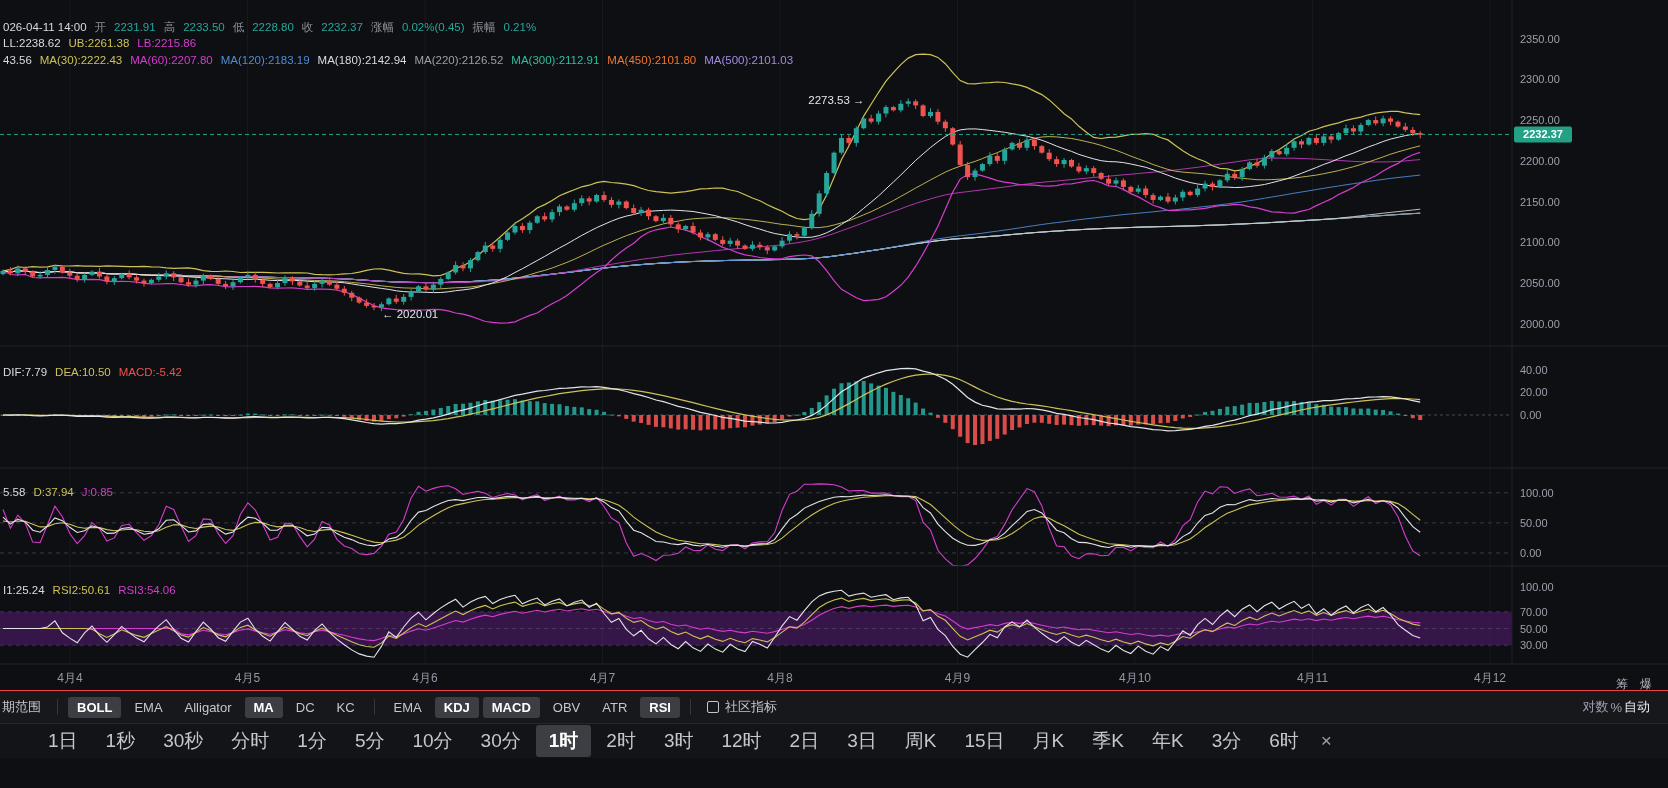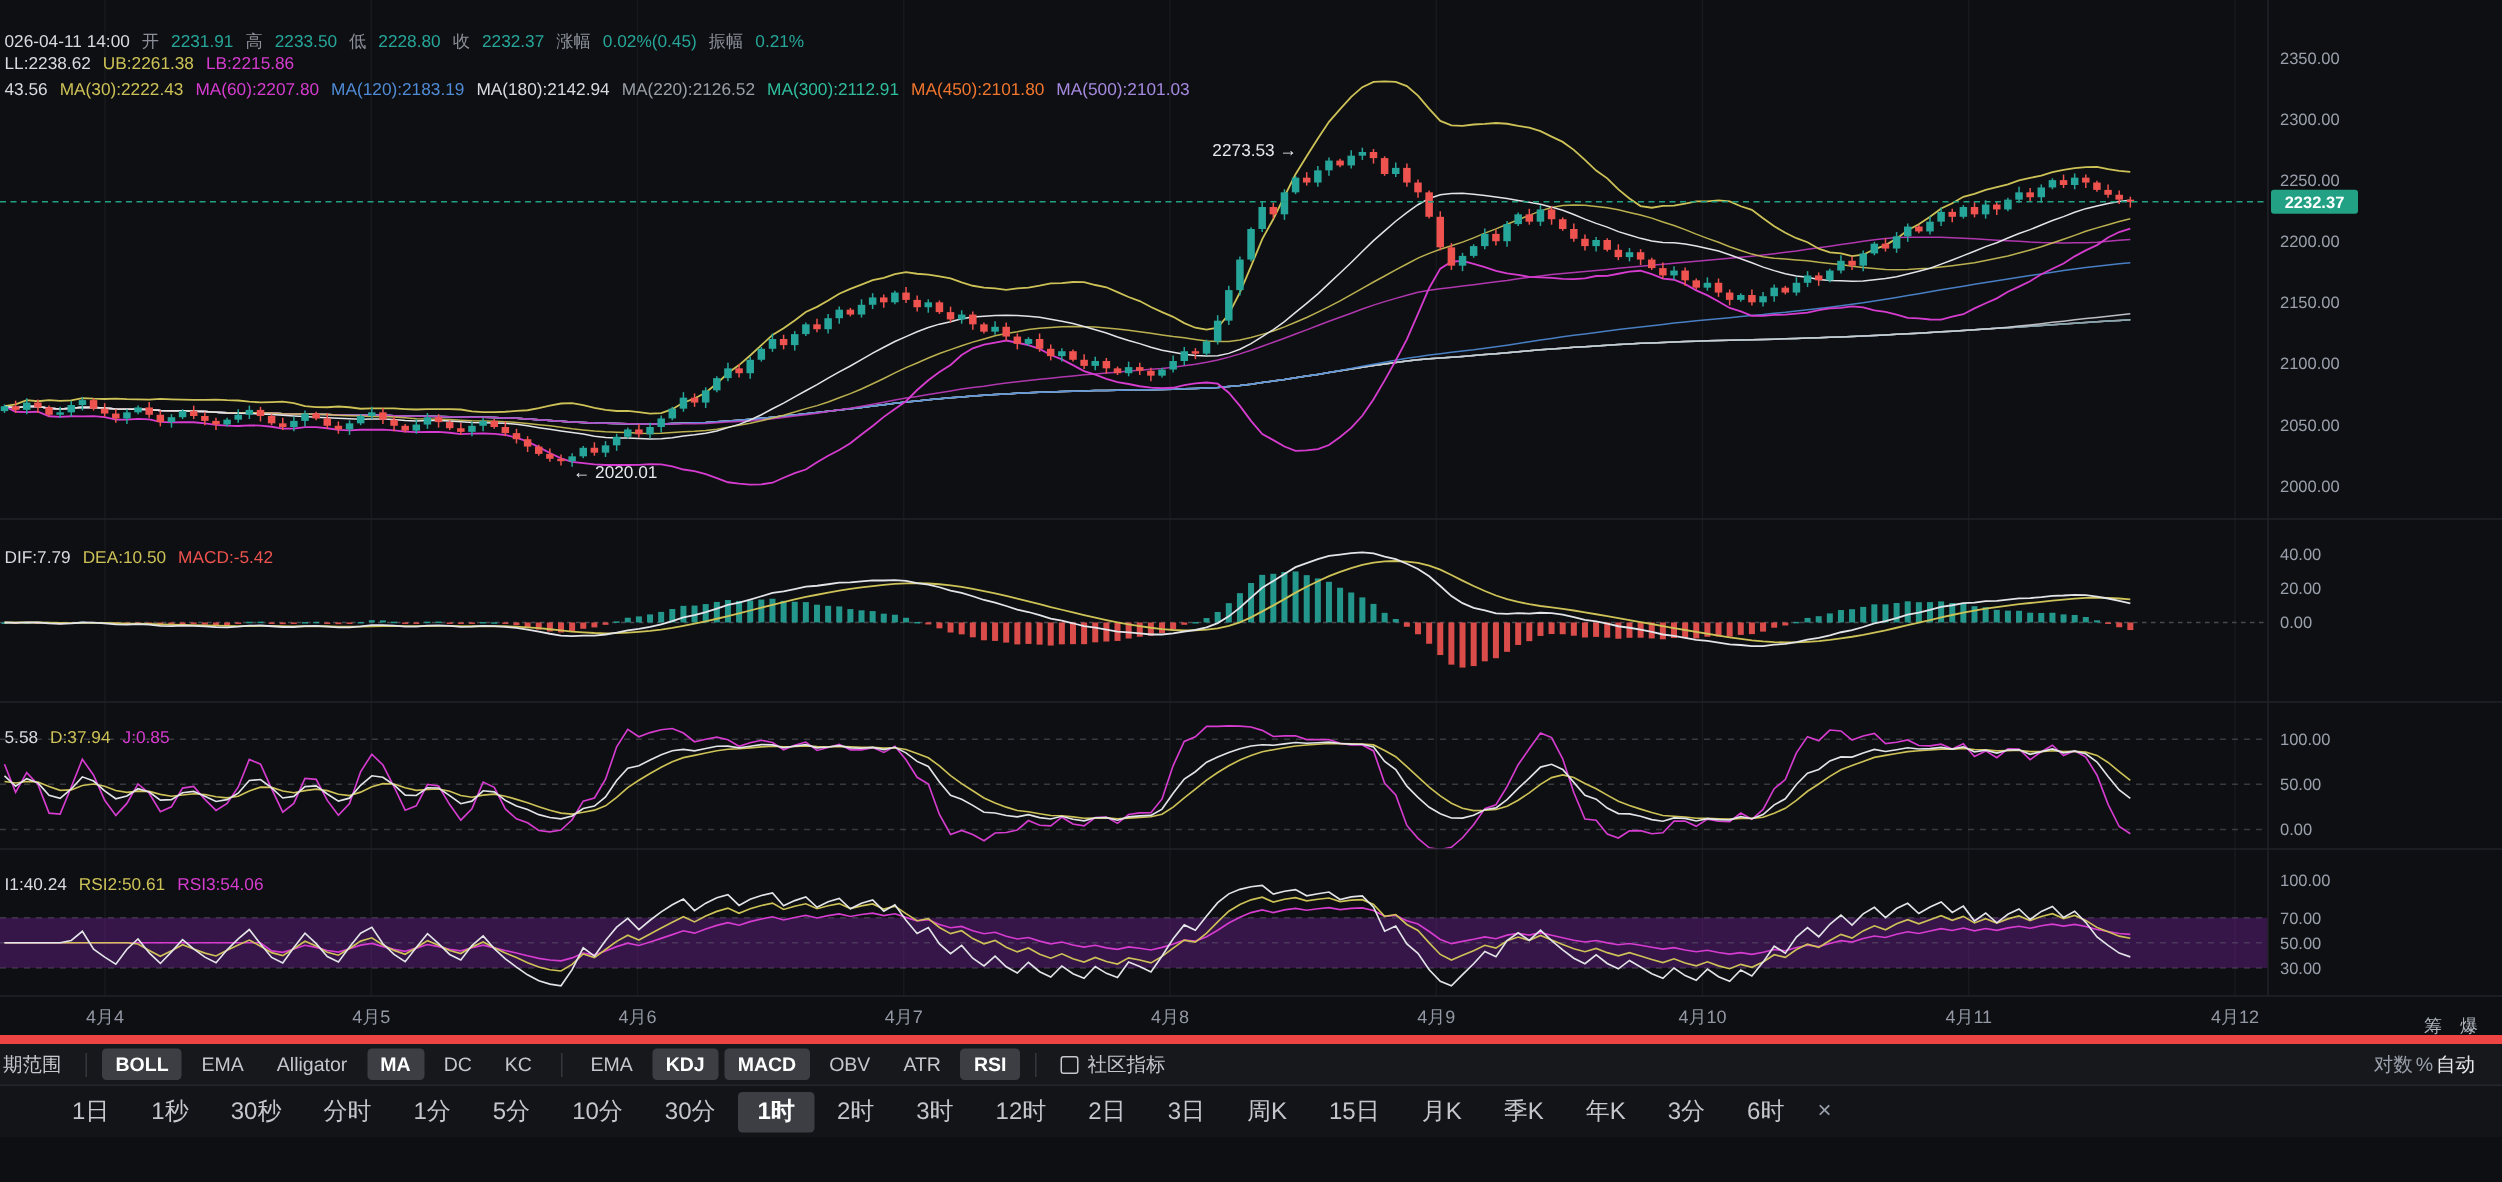--- a/index.html
+++ b/index.html
@@ -3,37 +3,37 @@
 <meta charset="utf-8">
 <style>
   html,body{margin:0;padding:0;background:#0e0f12;}
   body{width:1668px;height:788px;overflow:hidden;font-family:"Liberation Sans","DejaVu Sans",sans-serif;}
   .app{position:relative;width:1668px;height:788px;background:#0e0f12;}
   #chart{position:absolute;top:0;left:0;}
   #overlays{position:absolute;top:16px;left:0;width:1668px;height:690px;pointer-events:none;}
   #overlays .iline{position:absolute;left:3px;white-space:nowrap;font-size:11.5px;letter-spacing:0;}
   #overlays .iline span{margin-right:8px;}
   .toolbar{position:absolute;top:690px;left:0;width:1668px;height:34px;background:#17181c;
-           border-top:6px solid #ef4444;border-bottom:1px solid #26272c;display:flex;align-items:center;
+           border-top:1px solid #ef4444;border-bottom:1px solid #26272c;display:flex;align-items:center;
            box-sizing:border-box;color:#c4c7cd;font-size:13px;}
   .tb-left{display:flex;align-items:center;}
   .tb-period{padding:3px 8px 3px 2px;cursor:pointer;}
   .tb-sep{width:1px;height:16px;background:#34363c;margin:0 8px;display:inline-block;}
   .tb-group{display:flex;align-items:flex-start;}
   .tb-btn{padding:3px 9px;margin:0 2px;border-radius:3px;cursor:pointer;color:#c4c7cd;}
   .tb-btn.active{background:#3c3e44;color:#ffffff;font-weight:bold;}
   .tb-community{display:flex;align-items:center;gap:6px;padding:0 8px;cursor:pointer;}
   .comm-icon{width:10px;height:10px;border:1.4px solid #c4c7cd;border-radius:2px;display:inline-block;}
   .tb-right{margin-left:auto;display:flex;gap:2px;padding-right:18px;align-items:center;}
   .tb-right .tb-rbtn{cursor:pointer;color:#9aa0ab;}
   .tb-right .tb-rbtn.active{color:#e8eaee;}
   .corner{position:absolute;top:676px;right:16px;color:#aeb3bd;font-size:12px;display:flex;gap:12px;}
   .corner span{cursor:pointer;}
   .tfbar{position:absolute;top:724px;left:0;width:1668px;height:34px;background:#131417;display:flex;
-         align-items:center;padding-left:34px;box-sizing:border-box;font-size:16px;color:#c4c7cd;}
+         align-items:center;padding-left:34px;box-sizing:border-box;font-size:19px;color:#c4c7cd;}
   .tf-btn{padding:3px 13px;margin:0 1px;border-radius:3px;cursor:pointer;}
   .tf-btn.active{background:#3c3e44;color:#fff;font-weight:bold;}
   .tf-close{padding:3px 8px;color:#9aa0ab;cursor:pointer;}
 </style>
 </head>
 <body>
 
 <div class="app">
   <svg id="chart" width="1668" height="690">
       <defs>
@@ -711,21 +711,21 @@
       <text x="1135" y="682" fill="#9298a4" font-size="12" text-anchor="middle">4月10</text>
       <text x="1312.5" y="682" fill="#9298a4" font-size="12" text-anchor="middle">4月11</text>
       <text x="1490" y="682" fill="#9298a4" font-size="12" text-anchor="middle">4月12</text>
     </svg>
   <div id="overlays">
       <div class="iline" style="top: 4px;"><span style="color: rgb(216, 219, 226);">026-04-11 14:00</span><span style="color: rgb(139, 143, 153);">开</span><span style="color: rgb(38, 166, 154);">2231.91</span><span style="color: rgb(139, 143, 153);">高</span><span style="color: rgb(38, 166, 154);">2233.50</span><span style="color: rgb(139, 143, 153);">低</span><span style="color: rgb(38, 166, 154);">2228.80</span><span style="color: rgb(139, 143, 153);">收</span><span style="color: rgb(38, 166, 154);">2232.37</span><span style="color: rgb(139, 143, 153);">涨幅</span><span style="color: rgb(38, 166, 154);">0.02%(0.45)</span><span style="color: rgb(139, 143, 153);">振幅</span><span style="color: rgb(38, 166, 154);">0.21%</span></div>
       <div class="iline" style="top: 21px;"><span style="color: rgb(216, 219, 226);">LL:2238.62</span><span style="color: rgb(205, 194, 87);">UB:2261.38</span><span style="color: rgb(213, 60, 207);">LB:2215.86</span></div>
       <div class="iline" style="top: 38px;"><span style="color: rgb(216, 219, 226);">43.56</span><span style="color: rgb(205, 194, 87);">MA(30):2222.43</span><span style="color: rgb(213, 60, 207);">MA(60):2207.80</span><span style="color: rgb(79, 139, 214);">MA(120):2183.19</span><span style="color: rgb(216, 219, 226);">MA(180):2142.94</span><span style="color: rgb(154, 160, 168);">MA(220):2126.52</span><span style="color: rgb(47, 191, 160);">MA(300):2112.91</span><span style="color: rgb(242, 118, 46);">MA(450):2101.80</span><span style="color: rgb(165, 138, 224);">MA(500):2101.03</span></div>
       <div class="iline" style="top: 350px;"><span style="color: rgb(216, 219, 226);">DIF:7.79</span><span style="color: rgb(205, 194, 87);">DEA:10.50</span><span style="color: rgb(239, 83, 80);">MACD:-5.42</span></div>
       <div class="iline" style="top: 470px;"><span style="color: rgb(216, 219, 226);">5.58</span><span style="color: rgb(205, 194, 87);">D:37.94</span><span style="color: rgb(213, 60, 207); margin-top: 48px;">J:0.85</span></div>
-      <div class="iline" style="top: 568px;"><span style="color: rgb(216, 219, 226);">I1:40.24</span><span style="color: rgb(205, 194, 87);">RSI2:50.61</span><span style="color: rgb(213, 60, 207); margin-top: 14px;">RSI3:54.06</span></div>
+      <div class="iline" style="top: 568px;"><span style="color: rgb(216, 219, 226);">I1:25.24</span><span style="color: rgb(205, 194, 87);">RSI2:50.61</span><span style="color: rgb(213, 60, 207); margin-top: 14px;">RSI3:54.06</span></div>
     </div>
 
   <div class="corner" id="corner">
       <span>筹</span>
       <span>爆</span>
     </div>
 
   <div class="toolbar">
     <div class="tb-left">
       <span class="tb-period">期范围</span>

